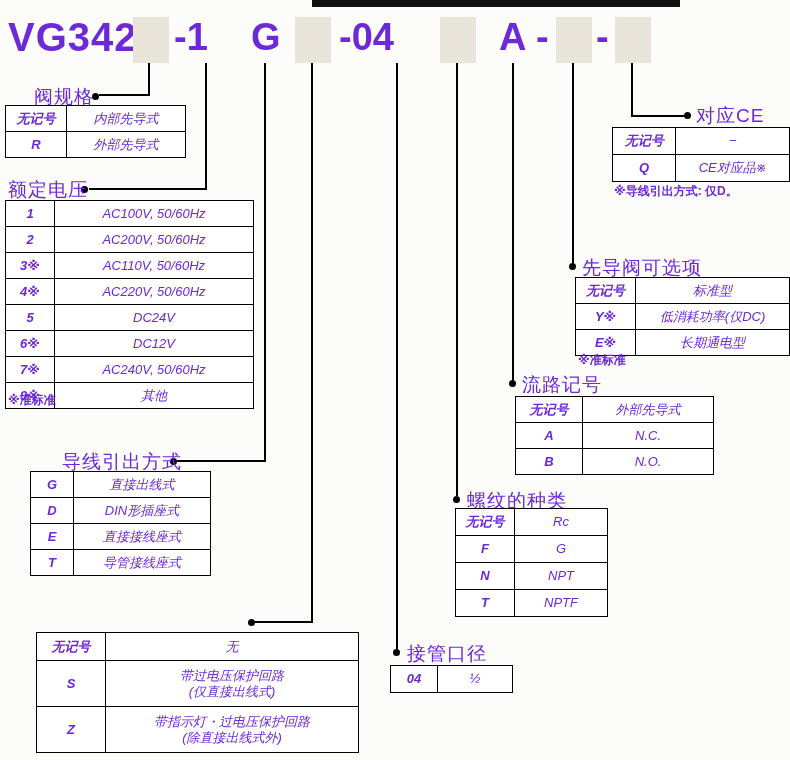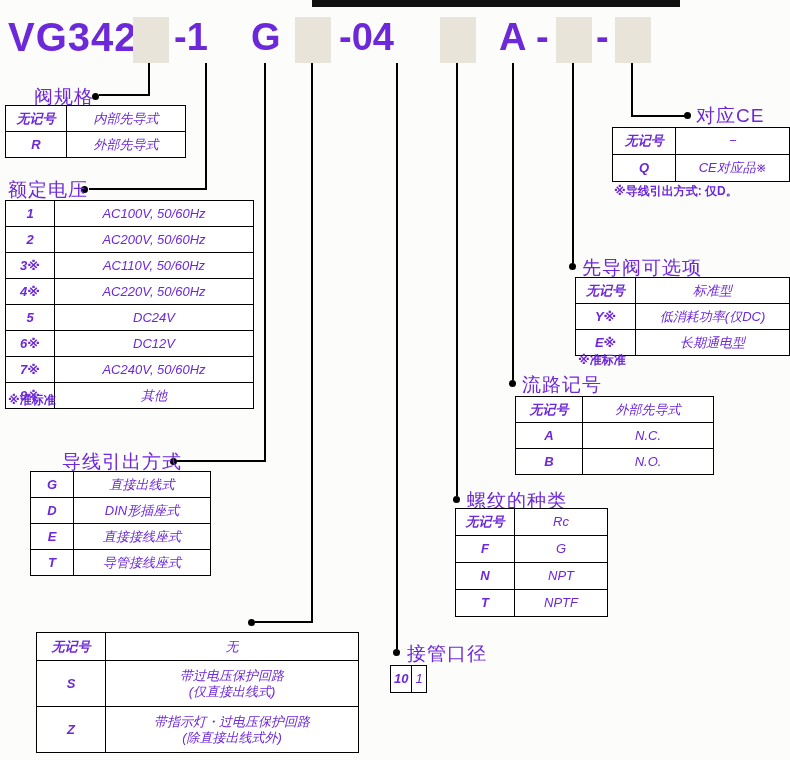--- a/index.html
+++ b/index.html
@@ -176,23 +176,23 @@
         <td>
           <div>带指示灯・过电压保护回路</div>
           <div>(除直接出线式外)</div>
         </td>
         </tr>
   </tbody>
     </table>
 
   <table class="tbl t24" style="left:390px;top:665px">
     <tbody>
-    <tr>
-          <td class="code">10</td>
-        <td>1</td>
+        <tr>
+          <td class="code" style="width:40px">04</td>
+        <td style="width:68px">½</td>
         </tr>
   </tbody>
     </table>
 
   <table class="tbl t24" style="left:455px;top:508px">
     <tbody>
         <tr>
           <td class="code" style="width:52px">无记号</td>
         <td style="width:86px">Rc</td>
         </tr>

